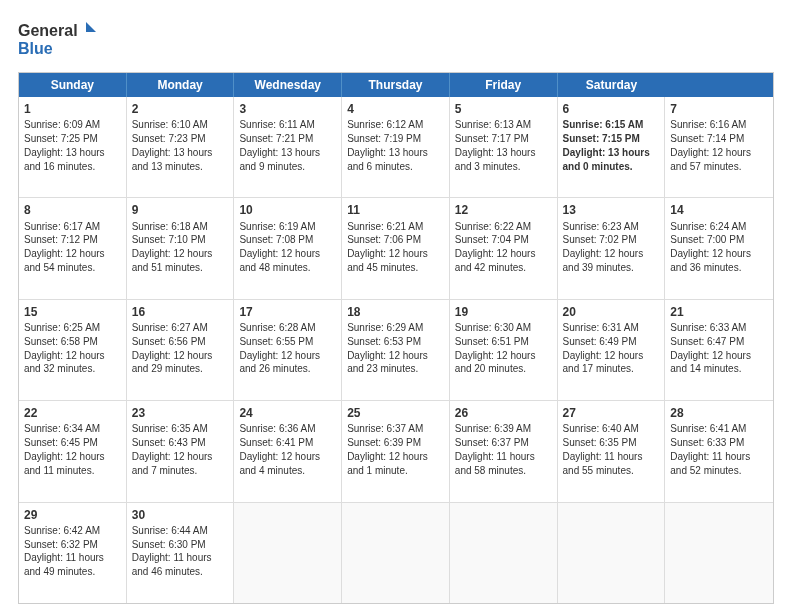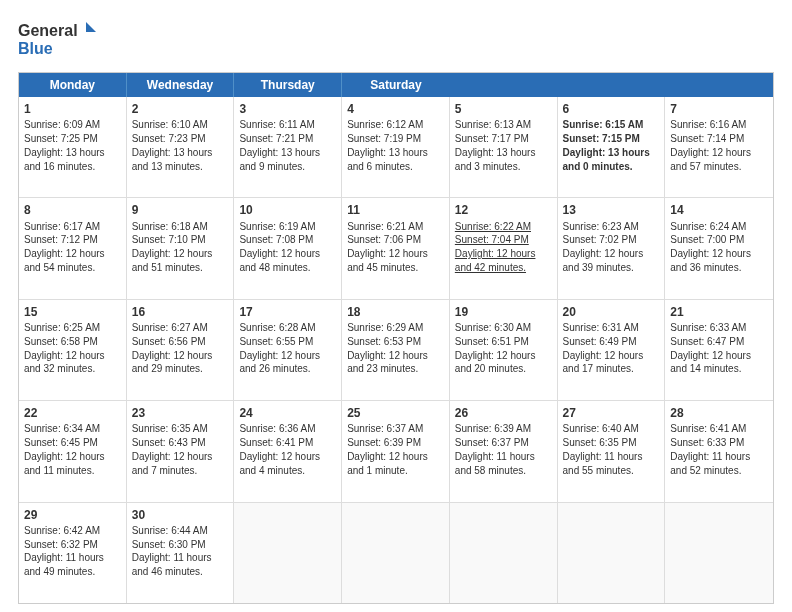--- a/index.html
+++ b/index.html
@@ -106,23 +106,25 @@
         </div>
       </div>
     <div class="title-block">
       <div class="month-title"></div>
       <div class="location"></div>
     </div>
   </div>
 
   <div class="calendar">
     <div class="cal-header">
+    <div class="cal-header-cell">Sunday</div>
         <div class="cal-header-cell">Monday</div>
         <div class="cal-header-cell">Wednesday</div>
         <div class="cal-header-cell">Thursday</div>
+        <div class="cal-header-cell">Friday</div>
         <div class="cal-header-cell">Saturday</div>
       </div>
     <div class="cal-body">
     <div class="cal-row">
           <div class="cal-cell"><span class="day-num">1</span><span class="sun-info" style="white-space: pre-line;">Sunrise: 6:09 AM
 Sunset: 7:25 PM
 Daylight: 13 hours
 and 16 minutes.</span></div>
           <div class="cal-cell"><span class="day-num">2</span><span class="sun-info" style="white-space: pre-line;">Sunrise: 6:10 AM
 Sunset: 7:23 PM
@@ -159,21 +161,21 @@
 Daylight: 12 hours
 and 51 minutes.</span></div>
           <div class="cal-cell"><span class="day-num">10</span><span class="sun-info" style="white-space: pre-line;">Sunrise: 6:19 AM
 Sunset: 7:08 PM
 Daylight: 12 hours
 and 48 minutes.</span></div>
           <div class="cal-cell"><span class="day-num">11</span><span class="sun-info" style="white-space: pre-line;">Sunrise: 6:21 AM
 Sunset: 7:06 PM
 Daylight: 12 hours
 and 45 minutes.</span></div>
-          <div class="cal-cell"><span class="day-num">12</span><span class="sun-info" style="white-space: pre-line; text-decoration: underline;">Sunrise: 6:22 AM
+          <div class="cal-cell"><span class="day-num">12</span><span class="sun-info" style="white-space: pre-line;">Sunrise: 6:22 AM
 Sunset: 7:04 PM
 Daylight: 12 hours
 and 42 minutes.</span></div>
           <div class="cal-cell"><span class="day-num">13</span><span class="sun-info" style="white-space: pre-line;">Sunrise: 6:23 AM
 Sunset: 7:02 PM
 Daylight: 12 hours
 and 39 minutes.</span></div>
           <div class="cal-cell"><span class="day-num">14</span><span class="sun-info" style="white-space: pre-line;">Sunrise: 6:24 AM
 Sunset: 7:00 PM
 Daylight: 12 hours

